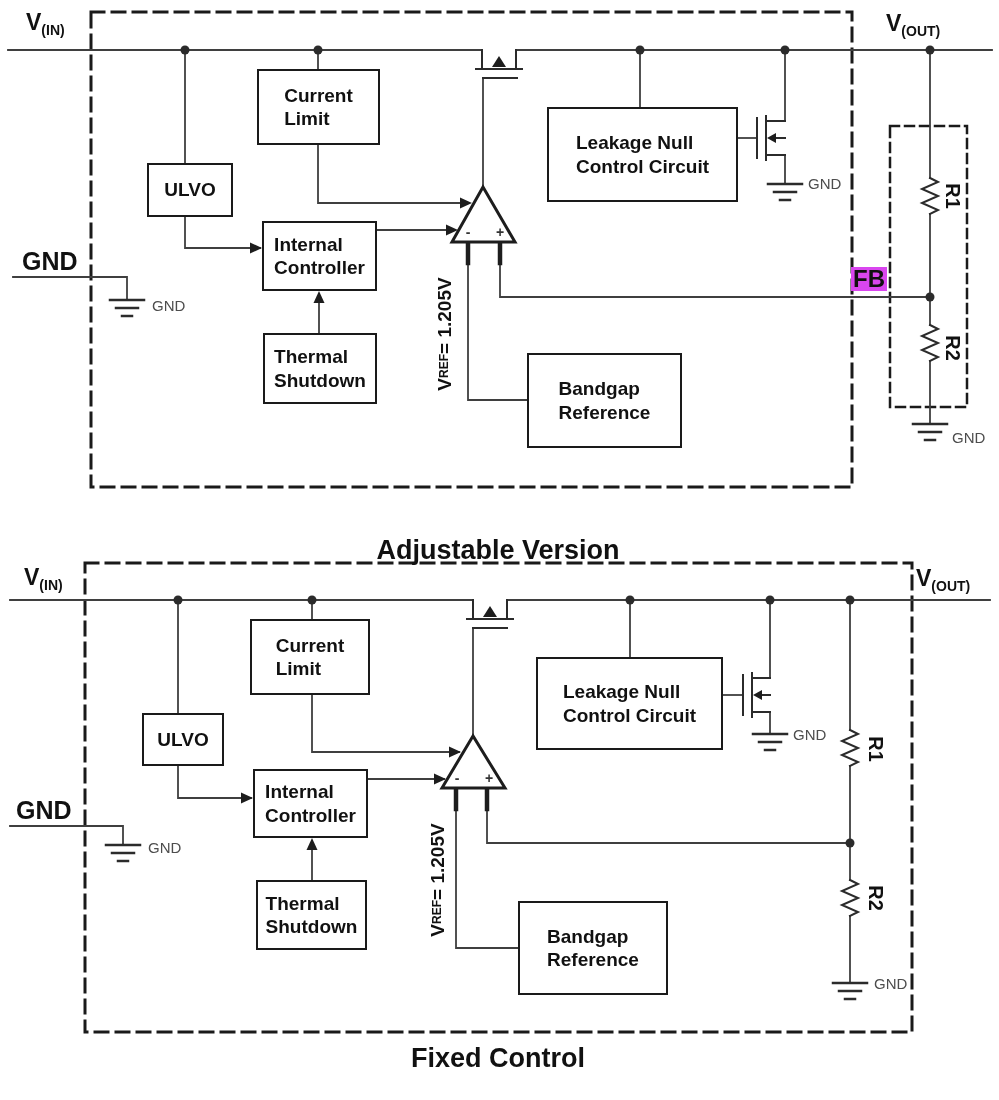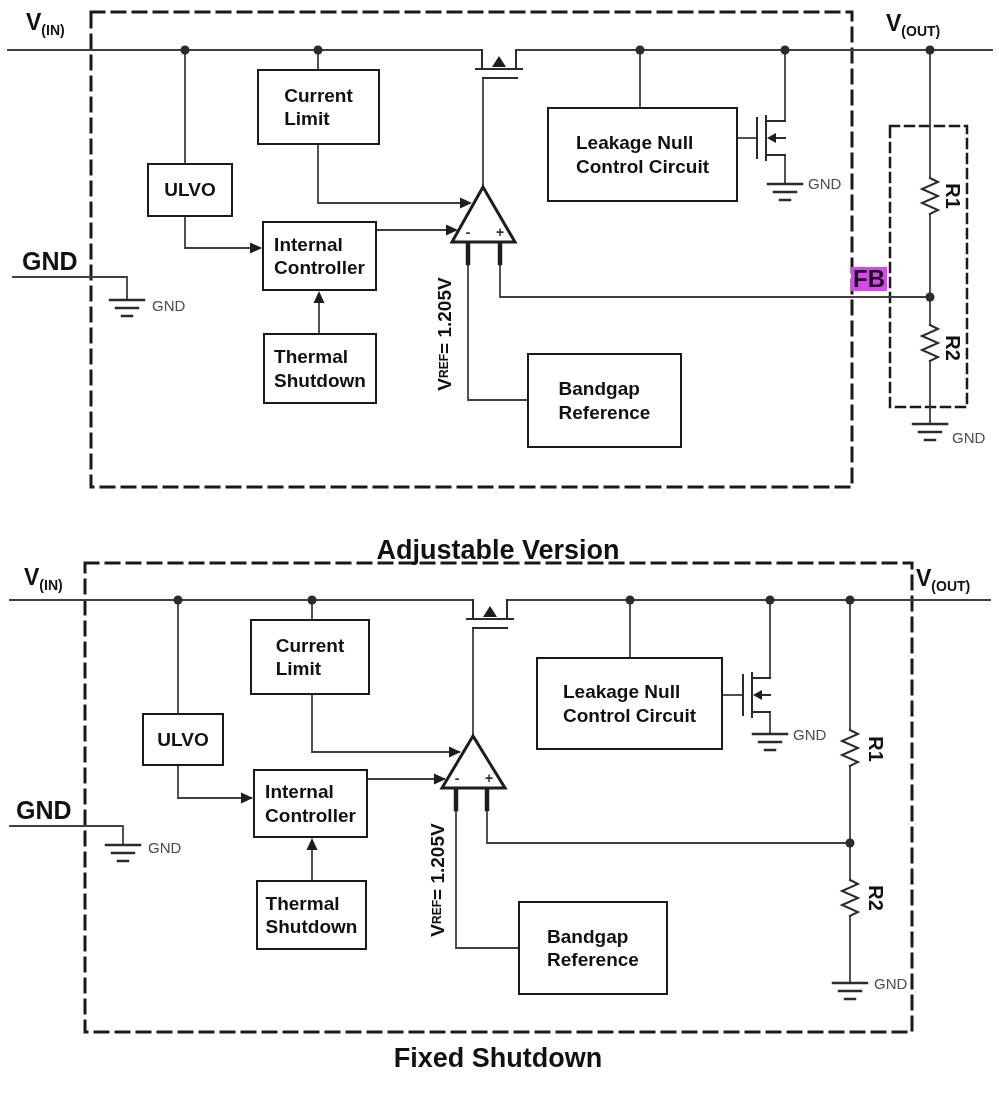--- a/index.html
+++ b/index.html
@@ -269,15 +269,15 @@
       <span> = 1.205V</span>
     </div>
 
   <div class="r-label" style="left:856px; top:737px;">R1</div>
   <div class="r-label" style="left:856px; top:886px;">R2</div>
 
   <div class="small-gnd" style="left:148px; top:840px;">GND</div>
   <div class="small-gnd" style="left:793px; top:727px;">GND</div>
   <div class="small-gnd" style="left:874px; top:976px;">GND</div>
 
-  <div class="title" style="left:283px; top:1043px;">Fixed Shutdown</div>
+  <div class="title" style="left:283px; top:1043px;">Fixed Control</div>
 
 </div>
 
 </body></html>

